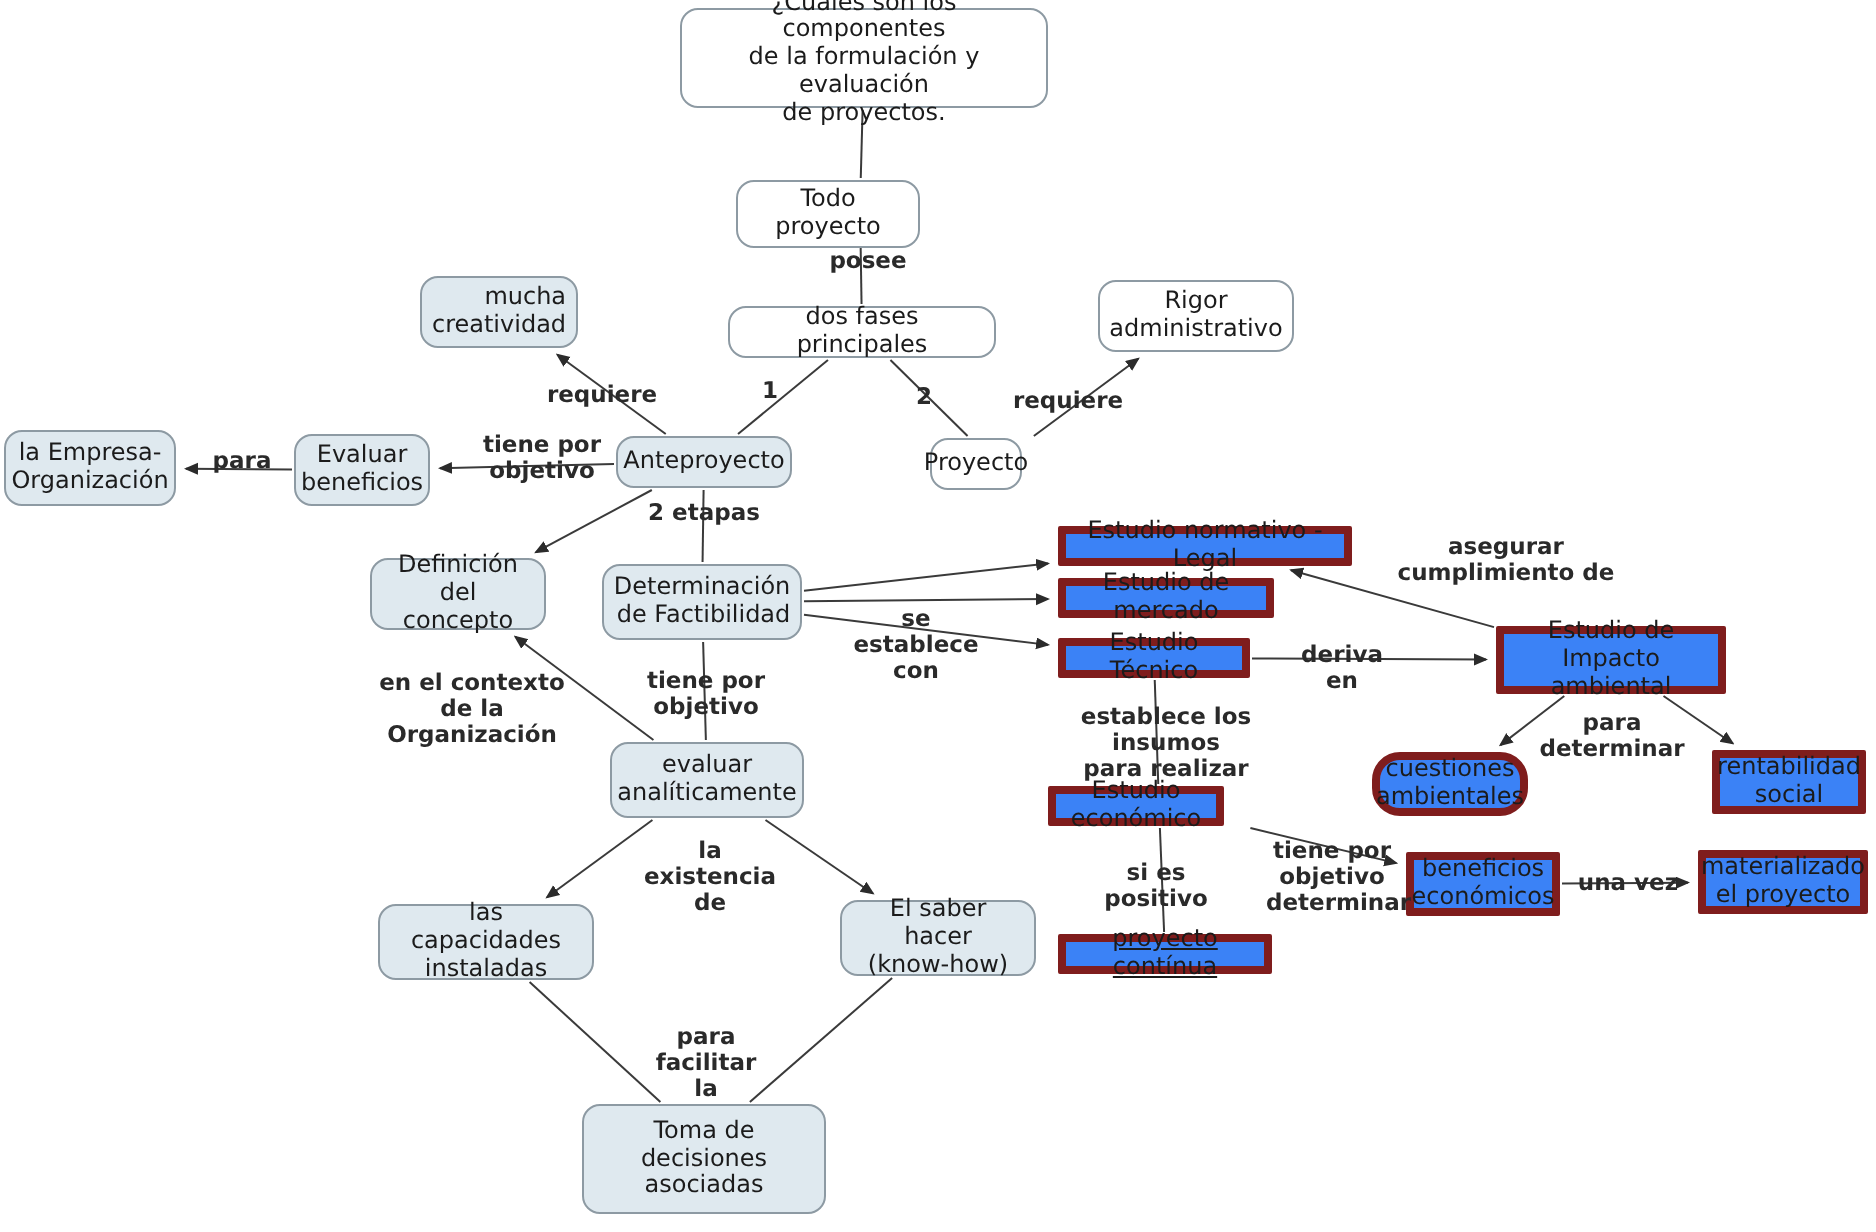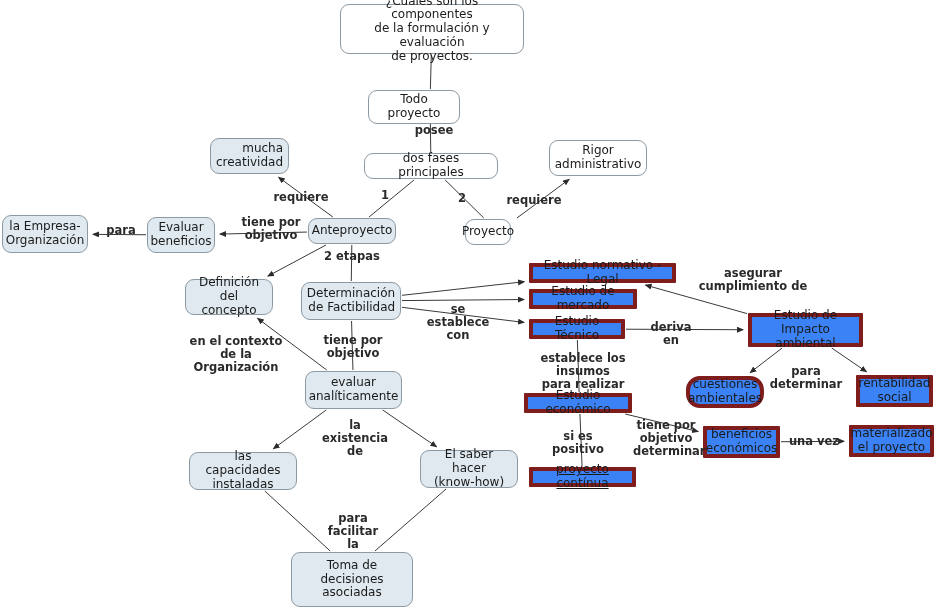--- a/index.html
+++ b/index.html
@@ -143,21 +143,21 @@
 asociadas</div>
       <div class="node green" style="left: 529px; top: 263px; width: 147px; height: 20px;">Estudio normativo - Legal</div>
       <div class="node green" style="left: 529px; top: 289px; width: 108px; height: 20px;">Estudio de mercado</div>
       <div class="node green" style="left: 529px; top: 319px; width: 96px; height: 20px;">Estudio Técnico</div>
       <div class="node green" style="left: 748px; top: 313px; width: 115px; height: 34px;">Estudio de
 Impacto ambiental</div>
       <div class="node green" style="left: 686px; top: 376px; width: 78px; height: 32px; border-radius: 14px;">cuestiones
 ambientales</div>
       <div class="node green" style="left: 856px; top: 375px; width: 77px; height: 32px;">rentabilidad
 social</div>
-      <div class="node green" style="left: 524px; top: 393px; width: 108px; height: 20px;">Estudio económico</div>
+      <div class="node green" style="left: 524px; top: 393px; width: 88px; height: 20px;">Estudio económico</div>
       <div class="node green" style="left: 703px; top: 426px; width: 77px; height: 32px;">beneficios
 económicos</div>
       <div class="node green" style="left: 849px; top: 425px; width: 85px; height: 32px;">materializado
 el proyecto</div>
       <div class="node green" style="left: 529px; top: 467px; width: 107px; height: 20px; text-decoration: underline;">proyecto contínua</div>
     </div>
   <div id="label-layer">
       <div class="link-label" style="left: 409px; top: 124px; width: 50px;">posee</div>
       <div class="link-label" style="left: 378px; top: 189px; width: 14px;">1</div>
       <div class="link-label" style="left: 455px; top: 192px; width: 14px;">2</div>
@@ -171,21 +171,21 @@
 con</div>
       <div class="link-label" style="left: 698px; top: 267px; width: 110px;">asegurar
 cumplimiento de</div>
       <div class="link-label" style="left: 641px; top: 321px; width: 60px;">deriva en</div>
       <div class="link-label" style="left: 181px; top: 335px; width: 110px;">en el contexto
 de la Organización</div>
       <div class="link-label" style="left: 321px; top: 334px; width: 64px;">tiene por
 objetivo</div>
       <div class="link-label" style="left: 512px; top: 352px; width: 142px;">establece los insumos
 para realizar</div>
-      <div class="link-label" style="left: 754px; top: 365px; width: 104px;">para determinar</div>
+      <div class="link-label" style="left: 754px; top: 355px; width: 104px;">para determinar</div>
       <div class="link-label" style="left: 315px; top: 419px; width: 80px;">la existencia
 de</div>
       <div class="link-label" style="left: 538px; top: 430px; width: 80px;">si es positivo</div>
       <div class="link-label" style="left: 633px; top: 419px; width: 66px;">tiene por
 objetivo
 determinar</div>
       <div class="link-label" style="left: 788px; top: 435px; width: 52px;">una vez</div>
       <div class="link-label" style="left: 313px; top: 512px; width: 80px;">para facilitar
 la</div>
     </div>

